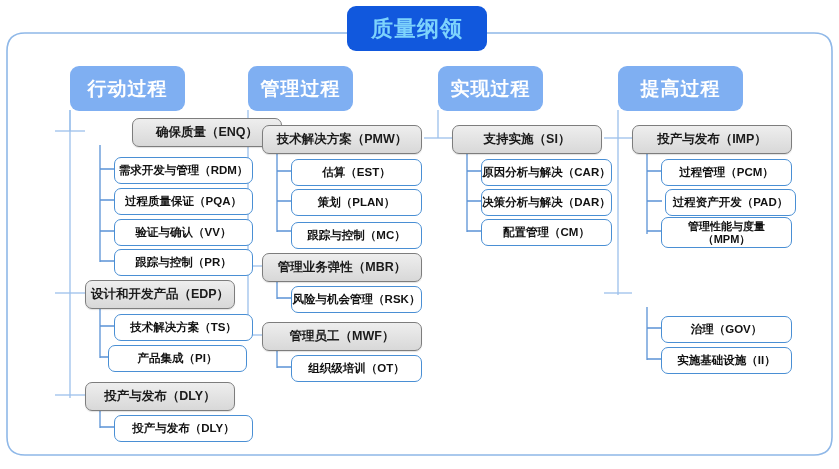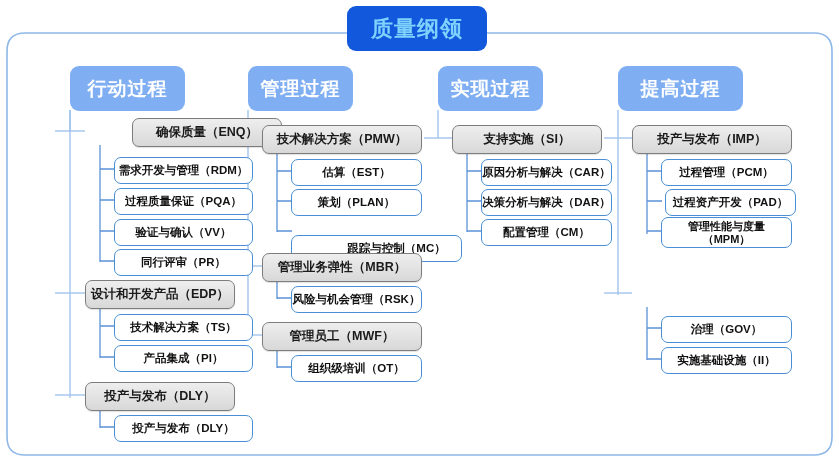--- a/index.html
+++ b/index.html
@@ -87,35 +87,35 @@
   </svg>
 
   <div class="title-box">质量纲领</div>
 
   <div class="col-head" style="left:70px;top:66px;width:115px;">行动过程</div>
 
   <div class="grp" style="left:85px;top:118px;width:148px;margin-left:47px;">确保质量（ENQ）</div>
   <div class="leaf" style="left:114px;top:157px;width:137px;">需求开发与管理（RDM）</div>
   <div class="leaf" style="left:114px;top:188px;width:137px;">过程质量保证（PQA）</div>
   <div class="leaf" style="left:114px;top:219px;width:137px;">验证与确认（VV）</div>
-  <div class="leaf" style="left:114px;top:249px;width:137px;">同行评审（PR）</div>
+  <div class="leaf" style="left:114px;top:249px;width:137px;">跟踪与控制（PR）</div>
 
   <div class="grp" style="left:85px;top:280px;width:148px;">设计和开发产品（EDP）</div>
   <div class="leaf" style="left:114px;top:314px;width:137px;">技术解决方案（TS）</div>
-  <div class="leaf" style="left:114px;top:345px;width:137px;">产品集成（PI）</div>
+  <div class="leaf" style="left:108px;top:345px;width:137px;">产品集成（PI）</div>
 
   <div class="grp" style="left:85px;top:382px;width:148px;">投产与发布（DLY）</div>
   <div class="leaf" style="left:114px;top:415px;width:137px;">投产与发布（DLY）</div>
 
   <div class="col-head" style="left:248px;top:66px;width:105px;">管理过程</div>
 
   <div class="grp" style="left:262px;top:125px;width:158px;">技术解决方案（PMW）</div>
   <div class="leaf" style="left:291px;top:159px;width:129px;">估算（EST）</div>
   <div class="leaf" style="left:291px;top:189px;width:129px;">策划（PLAN）</div>
-  <div class="leaf" style="left:291px;top:235px;width:129px;padding-left:40px;">跟踪与控制（MC）</div>
+  <div class="leaf" style="left:291px;top:222px;width:129px;">跟踪与控制（MC）</div>
 
   <div class="grp" style="left:262px;top:253px;width:158px;">管理业务弹性（MBR）</div>
   <div class="leaf" style="left:291px;top:286px;width:129px;">风险与机会管理（RSK）</div>
 
   <div class="grp" style="left:262px;top:322px;width:158px;">管理员工（MWF）</div>
   <div class="leaf" style="left:291px;top:355px;width:129px;">组织级培训（OT）</div>
 
   <div class="col-head" style="left:438px;top:66px;width:105px;">实现过程</div>
 
   <div class="grp" style="left:452px;top:125px;width:148px;">支持实施（SI）</div>

